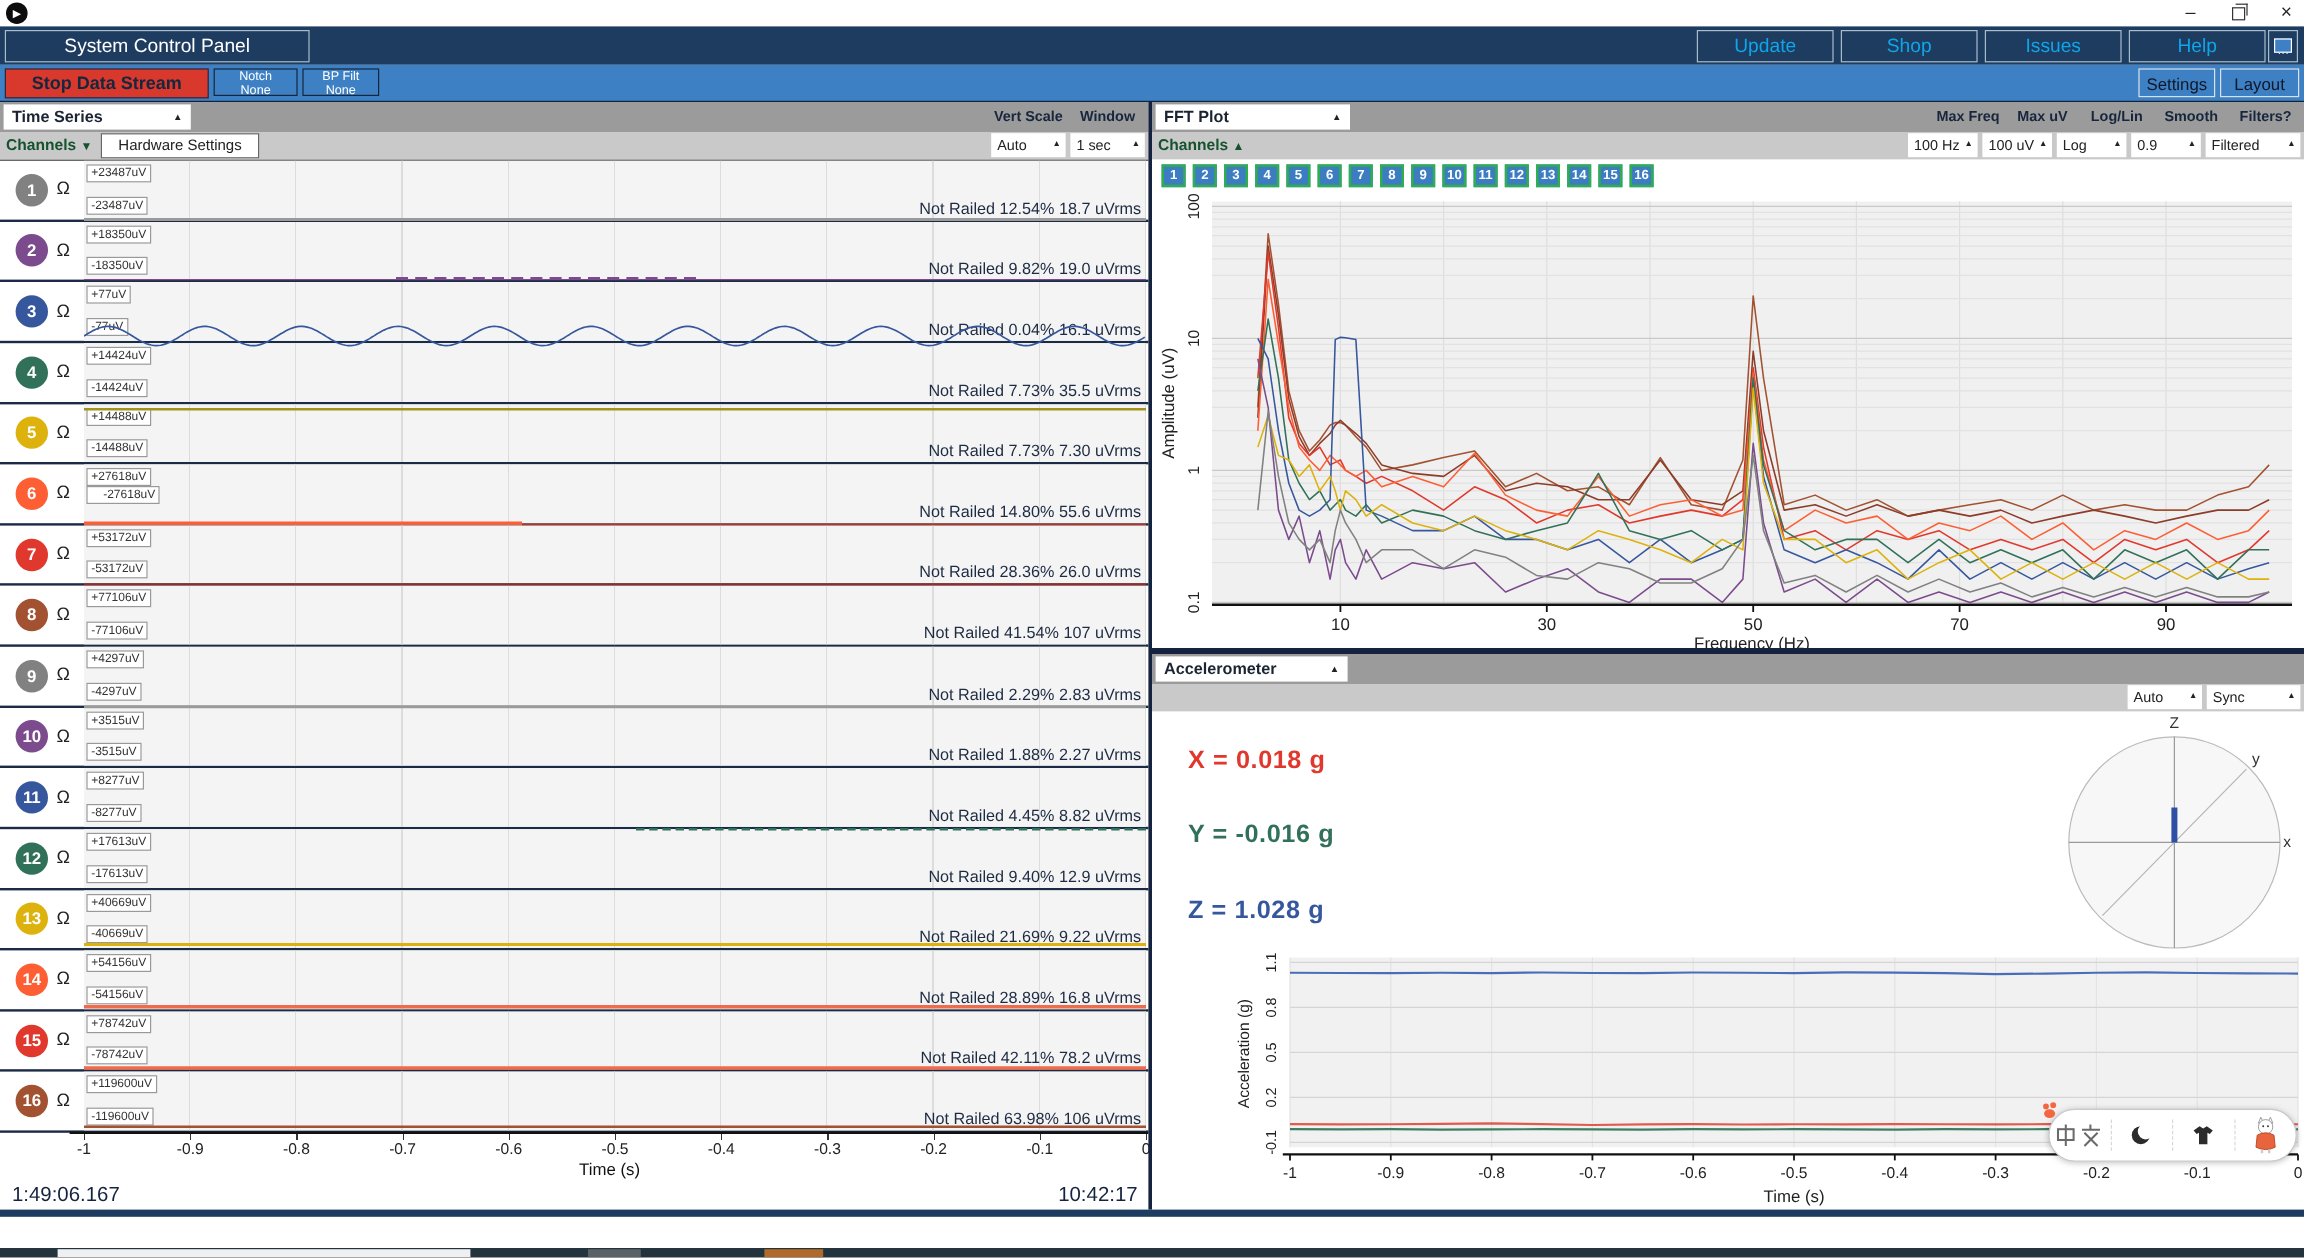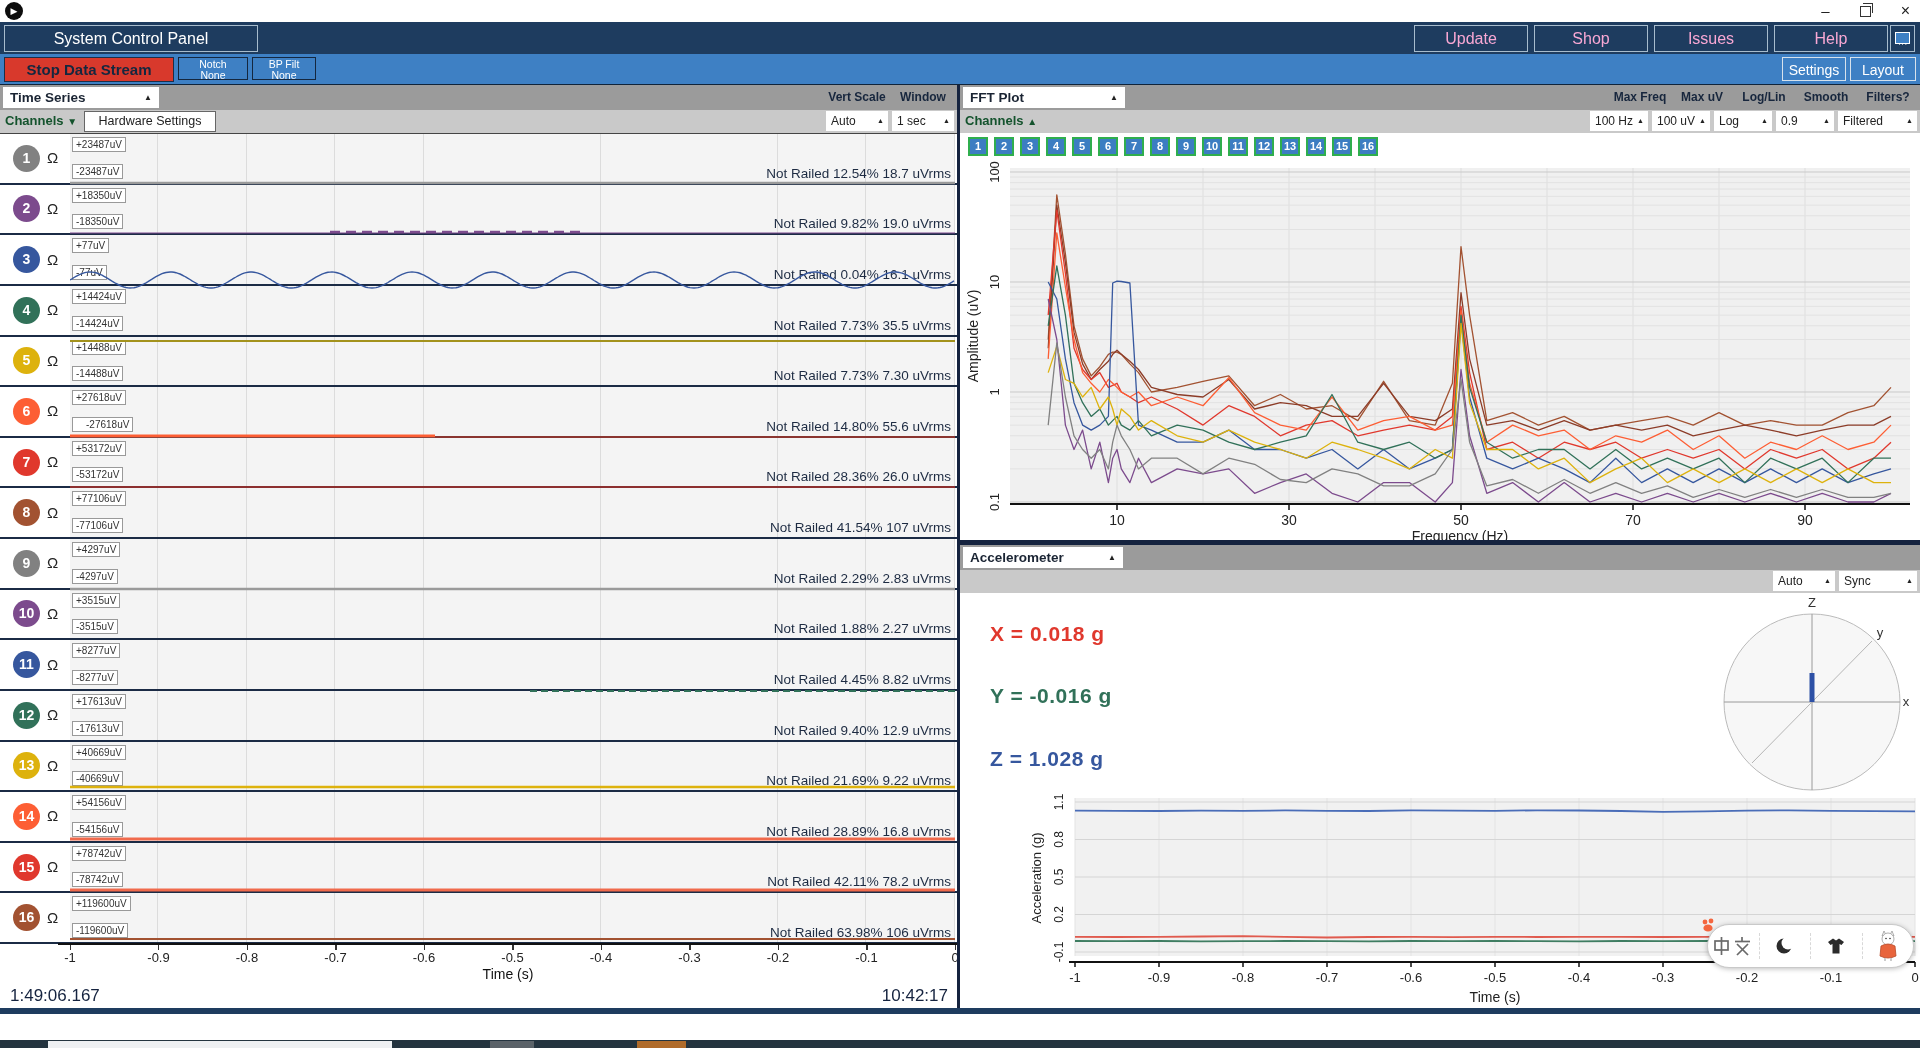--- a/index.html
+++ b/index.html
@@ -13,34 +13,34 @@
   .win-min{font-size:15px;line-height:10px;}
   .win-restore{width:9px;height:9px;border:1px solid #333;position:relative;background:#fff;}
   .win-restore::before{content:"";position:absolute;left:2px;top:-4px;width:9px;height:9px;
             border-top:1px solid #333;border-right:1px solid #333;}
   .win-close{font-size:16px;}
   
   .appbar{position:absolute;left:0;top:22px;width:100%;height:32px;background:#1e3c5f;}
   .app-tab{position:absolute;left:4px;top:3px;width:252px;height:25px;border:1px solid #a7bccd;
            color:#fff;font-size:16px;line-height:25px;text-align:center;}
   .appbar-buttons{position:absolute;right:32px;top:3px;display:flex;gap:6px;}
-  .appbar-btn{width:112px;height:25px;border:1px solid #a7bccd;color:#f9a8d4;font-size:16px;
+  .appbar-btn{width:112px;height:25px;border:1px solid #a7bccd;color:#0ea5e9;font-size:16px;
               line-height:25px;text-align:center;background:transparent;}
   .console-btn{position:absolute;right:5px;top:3px;width:23px;height:25px;border:1px solid #a7bccd;}
   .console-glyph{position:absolute;left:4px;top:6px;width:13px;height:10px;border:1px solid #fff;background:#3e80c4;}
   .console-glyph::after{content:"...";position:absolute;right:1px;bottom:-4px;color:#fff;font-size:8px;letter-spacing:1px;}
   
   .bluebar{position:absolute;left:0;top:54px;width:100%;height:31px;background:#3e80c4;border-bottom:1px solid #10243a;box-sizing:border-box;}
   .stop-btn{position:absolute;left:4px;top:3px;width:168px;height:23px;background:#d8392c;border:1px solid #1a2f4b;
             color:#14273f;font-weight:bold;font-size:15px;text-align:center;line-height:23px;}
   .filter-btn{position:absolute;top:3px;height:23px;background:#3e80c4;border:1px solid #14273f;color:#fff;
               font-size:10.5px;text-align:center;line-height:1.05;padding-top:1px;box-sizing:border-box;}
   .notch-btn{left:178px;width:70px;}
   .bp-btn{left:252px;width:64px;}
-  .right-blue-btn{position:absolute;top:3px;height:24px;border:1px solid #d7e2ec;color:#ffffff;font-size:14px;
+  .right-blue-btn{position:absolute;top:3px;height:24px;border:1px solid #d7e2ec;color:#0f172a;font-size:14px;
               text-align:center;line-height:24px;background:#3e80c4;box-sizing:border-box;}
   .settings-btn{right:74px;width:64px;}
   .layout-btn{right:4px;width:66px;}
   
   .wheader{position:absolute;height:25px;background:#9b9b9b;}
   .wsub{position:absolute;height:23px;background:#c9c9c9;}
   .widget-select{position:absolute;left:3px;top:2px;height:21px;background:#fff;color:#1a2433;
                  font-size:13.5px;font-weight:bold;line-height:21px;padding-left:7px;box-sizing:border-box;}
   .widget-select .arrow{position:absolute;right:7px;top:0;font-size:8px;color:#222;}
   .ctrl-labels{position:absolute;right:3px;top:0;display:flex;gap:4px;height:25px;}
@@ -200,21 +200,21 @@
         <div class="ch-omega" style="top: 15.3125px;">Ω</div>
         <div class="uv-box" style="top: 3px;">+14488uV</div>
         <div class="uv-box" style="bottom: 4px;">-14488uV</div>
         <div class="railed">Not Railed 7.73% 7.30 uVrms</div>
       </div>
       <div class="ts-row" style="top: 253.125px; height: 50.625px;">
         <div class="row-plotbg"></div>
         <div class="ch-badge" style="background: rgb(253, 94, 52); top: 10.8125px;">6</div>
         <div class="ch-omega" style="top: 15.3125px;">Ω</div>
         <div class="uv-box" style="top: 3px;">+27618uV</div>
-        <div class="uv-box" style="bottom: 4px; padding-left: 13px;">-27618uV</div>
+        <div class="uv-box" style="bottom: 16px; padding-left: 13px;">-27618uV</div>
         <div class="railed">Not Railed 14.80% 55.6 uVrms</div>
       </div>
       <div class="ts-row" style="top: 303.75px; height: 50.625px;">
         <div class="row-plotbg"></div>
         <div class="ch-badge" style="background: rgb(224, 56, 45); top: 10.8125px;">7</div>
         <div class="ch-omega" style="top: 15.3125px;">Ω</div>
         <div class="uv-box" style="top: 3px;">+53172uV</div>
         <div class="uv-box" style="bottom: 4px;">-53172uV</div>
         <div class="railed">Not Railed 28.36% 26.0 uVrms</div>
       </div>

